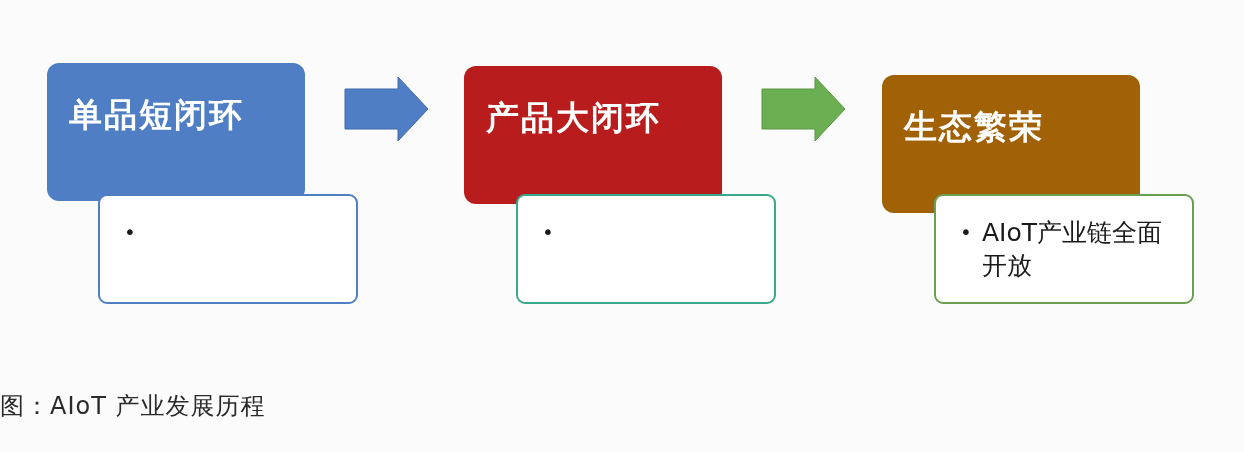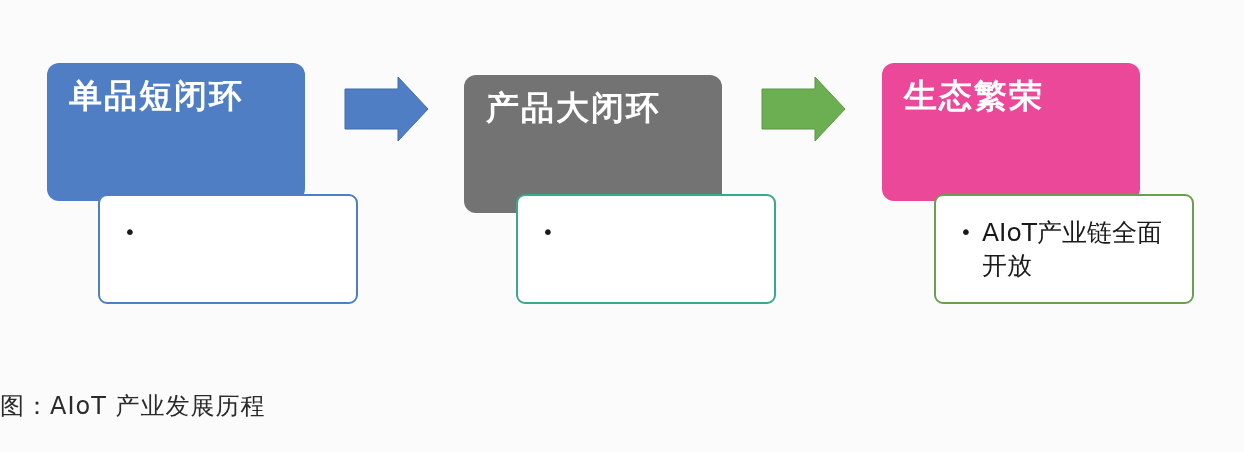--- a/index.html
+++ b/index.html
@@ -1,20 +1,20 @@
 <!DOCTYPE html>
 <html><head>
 <meta charset="utf-8">
 <style>
   html, body { margin:0; padding:0; }
   body { width:1244px; height:452px; background:#fbfbfb; position:relative; overflow:hidden;
          font-family:"DejaVu Sans","Liberation Sans",sans-serif; }
   .stage { position:absolute; left:0; top:0; width:1244px; height:452px; }
   .big { position:absolute; width:258px; height:138px; border-radius:12px; color:#fff; box-sizing:border-box;
-         padding:11px 0 0 22px; font-size:33px; font-weight:bold; letter-spacing:2px; }
+         padding:30px 0 0 22px; font-size:33px; font-weight:bold; letter-spacing:2px; }
   .small { position:absolute; width:260px; height:110px; background:#fff; border-radius:9px; box-sizing:border-box;
            border:2px solid; padding:20px 10px 0 24px; font-size:25px; color:#1a1a1a; line-height:33px; display:flex; }
   .bullet { width:22px; flex:none; font-size:20px; }
   .arrow { position:absolute; width:86px; height:66px; }
   .caption { position:absolute; left:0; width:1244px; top:390px; text-align:left; font-size:24px; color:#2a2a2a; letter-spacing:1px; }
 </style>
 </head>
 <body>
 
 <div class="stage">
@@ -23,32 +23,32 @@
     <span>单品短闭环</span>
   </div>
   <div class="small" style="left:98px;top:194px;border-color:#4f7ec5;">
     <span class="bullet">•</span>
   </div>
 
   <svg class="arrow" style="left:344px;top:76px;" viewBox="0 0 86 66">
     <polygon points="1,13 54,13 54,1 84,33 54,65 54,53 1,53" fill="#4f7ec5" stroke="#3e6aa9" stroke-width="1"></polygon>
   </svg>
 
-  <div class="big" style="left:464px;top:75px;background:#737373;">
+  <div class="big" style="left:464px;top:66px;background:#b91c1c;">
     <span>产品大闭环</span>
   </div>
   <div class="small" style="left:516px;top:194px;border-color:#3aa88a;">
     <span class="bullet">•</span>
   </div>
 
   <svg class="arrow" style="left:761px;top:76px;" viewBox="0 0 86 66">
     <polygon points="1,13 54,13 54,1 84,33 54,65 54,53 1,53" fill="#6cae52" stroke="#5a9744" stroke-width="1"></polygon>
   </svg>
 
-  <div class="big" style="left:882px;top:63px;background:#ec4899;">
+  <div class="big" style="left:882px;top:75px;background:#a16207;">
     <span>生态繁荣</span>
   </div>
   <div class="small" style="left:934px;top:194px;border-color:#6a9f52;">
     <span class="bullet">•</span>
     <span>AIoT产业链全面开放</span>
   </div>
 
   <div class="caption">图：AIoT 产业发展历程</div>
 </div>
 

